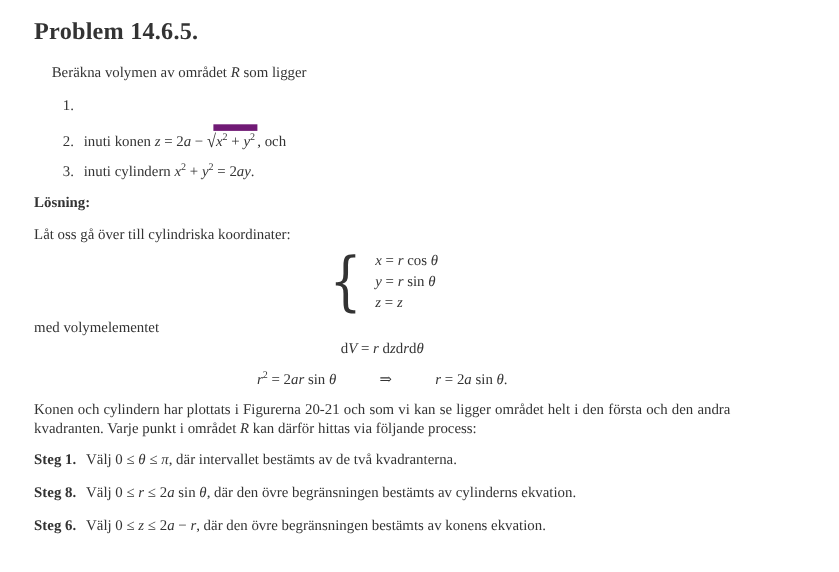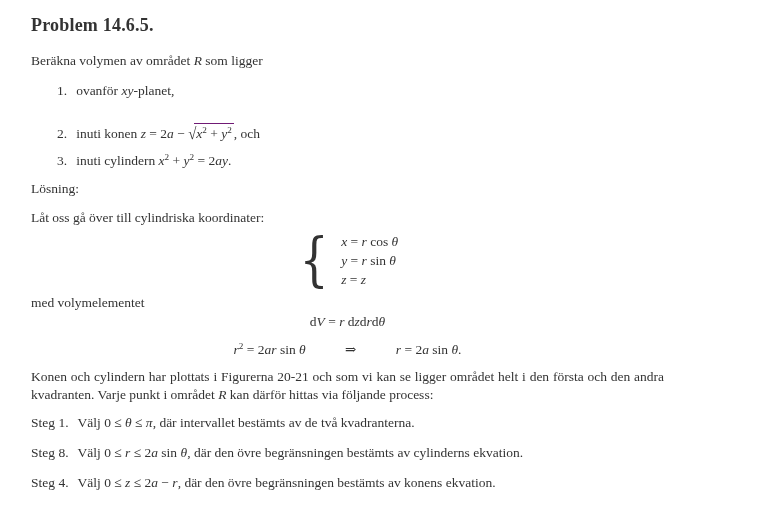--- a/index.html
+++ b/index.html
@@ -14,66 +14,65 @@
     font-family: "Liberation Serif", "DejaVu Serif", serif;
     font-size: 13.5px;
     color: #333333;
   }
   .page {
     box-sizing: content-box;
     padding: 15px 30px 0 31px;
     width: 633px;
   }
   .title {
-    font-size: 18px;
+    font-size: 22px;
     font-weight: bold;
     letter-spacing: 0.2px;
     margin: 0 0 16px 0;
   }
-  .intro { margin: 0 0 12px 0; line-height: 17px; }
+  .intro { margin: 0 0 12px 16px; line-height: 17px; }
   .clist { margin: 0 0 5px 26px; padding: 0; list-style: none; }
   .citem { display: flex; gap: 9px; margin-bottom: 7px; align-items: baseline; line-height: 20px; }
   .cnum { flex: 0 0 auto; }
-  .heading { font-weight: normal; margin: 9px 0 11px 0; line-height: 18px; }
+  .heading { font-weight: bold; margin: 9px 0 11px 0; line-height: 18px; }
   .para { margin: 0 0 6px 0; line-height: 17px; }
   .system { display: flex; justify-content: center; align-items: center; gap: 10px; margin: 3px 0 5px 0; }
   .brace {
     font-family: "DejaVu Serif", serif;
     font-size: 54px;
     font-weight: 300;
     line-height: 1;
     transform: scaleY(1.08) scaleX(0.85);
     color: #333;
   }
   .syslines { line-height: 19px; text-align: left; }
   .eq { text-align: center; margin: 1px 0 9px 0; line-height: 19px; }
   .tight { margin-bottom: 1px; }
   .eqrow .arrow { display: inline-block; margin: 0 36px; }
   .figs { text-align: justify; margin: 8px 0 11px 0; line-height: 17.5px; }
   .step { margin: 0 0 12px 0; line-height: 18px; }
-  .steplabel { font-weight: normal; margin-right: 9px; }
+  .steplabel { font-weight: bold; margin-right: 9px; }
   .mi { font-style: italic; }
   sup { font-size: 0.68em; line-height: 0; }
   .sqrt { display: inline-block; white-space: nowrap; }
   .rad { display: inline-block; font-size: 1.1em; letter-spacing: -1px; margin-right: -1px; transform: scaleY(1.12); }
-  .radbody { display: inline-block; border-top: 1px solid #701a75; padding: 0 2px 0 2px; margin-top: 15px; }
+  .radbody { display: inline-block; border-top: 6px solid #701a75; padding: 0 2px 0 2px; }
 </style>
 </head>
 <body>
 
 <div class="page">
 
   <h1 class="title">Problem 14.6.5.</h1>
 
   <p class="intro">Beräkna volymen av området <span class="mi">R</span> som ligger</p>
 
   <ol class="clist">
     <li class="citem">
       <span class="cnum">1.</span>
-      <span class="ctext">ovanför <span class="mi">xy</span>-planet,</span>
     </li>
     <li class="citem">
       <span class="cnum">2.</span>
       <span class="ctext">inuti konen <span class="mi">z</span> = 2<span class="mi">a</span> − <span class="sqrt"><span class="rad">√</span><span class="radbody"><span class="mi">x</span><sup>2</sup> + <span class="mi">y</span><sup>2</sup></span></span>, och</span>
     </li>
     <li class="citem">
       <span class="cnum">3.</span>
       <span class="ctext">inuti cylindern <span class="mi">x</span><sup>2</sup> + <span class="mi">y</span><sup>2</sup> = 2<span class="mi">ay</span>.</span>
     </li>
   </ol>
@@ -104,16 +103,16 @@
 
   <p class="para figs">Konen och cylindern har plottats i Figurerna 20-21 och som vi kan se ligger området helt i den första och den andra kvadranten. Varje punkt i området <span class="mi">R</span> kan därför hittas via följande process:</p>
 
   <p class="step">
     <span class="steplabel">Steg 1.</span><span>Välj 0 ≤ <span class="mi">θ</span> ≤ <span class="mi">π</span>, där intervallet bestämts av de två kvadranterna.</span>
   </p>
   <p class="step">
     <span class="steplabel">Steg 8.</span><span>Välj 0 ≤ <span class="mi">r</span> ≤ 2<span class="mi">a</span> sin <span class="mi">θ</span>, där den övre begränsningen bestämts av cylinderns ekvation.</span>
   </p>
   <p class="step">
-    <span class="steplabel">Steg 4.</span><span>Välj 0 ≤ <span class="mi">z</span> ≤ 2<span class="mi">a</span> − <span class="mi">r</span>, där den övre begränsningen bestämts av konens ekvation.</span>
+    <span class="steplabel">Steg 6.</span><span>Välj 0 ≤ <span class="mi">z</span> ≤ 2<span class="mi">a</span> − <span class="mi">r</span>, där den övre begränsningen bestämts av konens ekvation.</span>
   </p>
 
 </div>
 
 </body></html>

